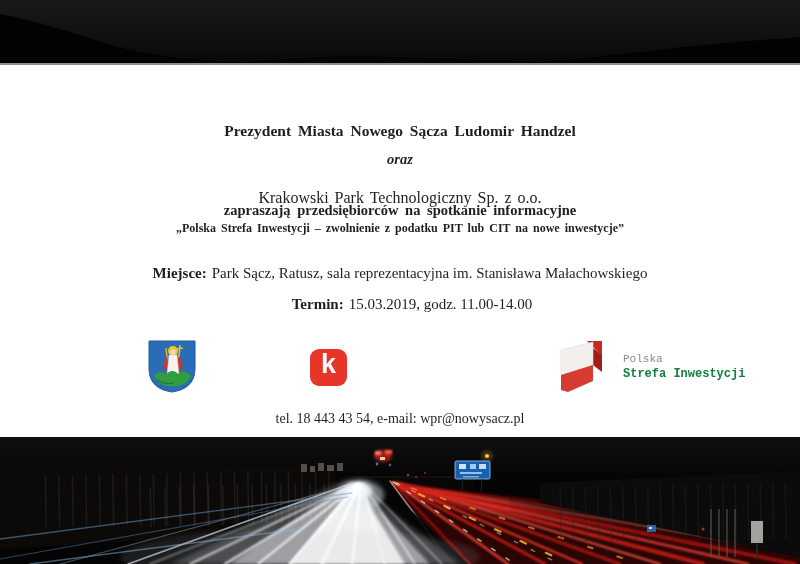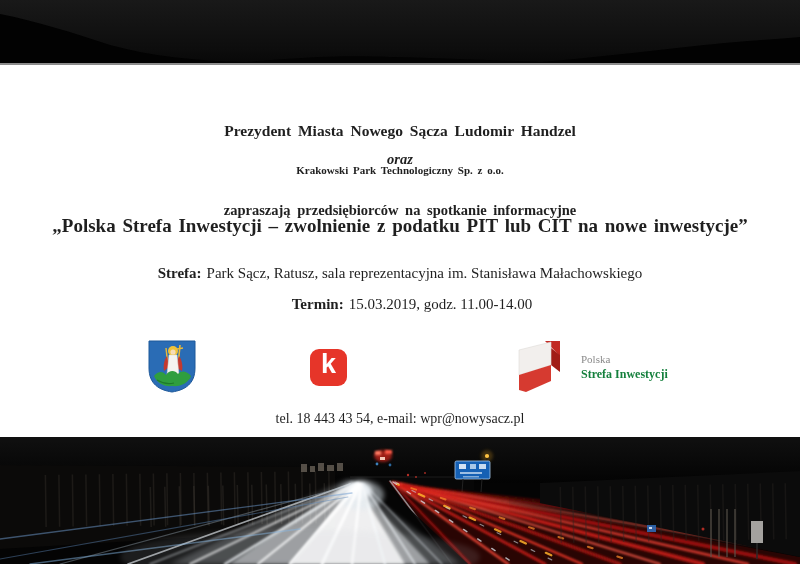--- a/index.html
+++ b/index.html
@@ -6,37 +6,37 @@
   .page{position:relative;width:800px;height:564px;overflow:hidden;background:#ffffff;
         font-family:"Liberation Serif",serif;color:#1f1f1f;}
   .banner{display:block;position:absolute;left:0;}
   .banner-top{top:0;}
   .banner-bottom{bottom:0;}
   .content{position:absolute;left:0;top:65px;width:800px;height:344px;background:#ffffff;margin-top:16px;}
   .tline{position:absolute;left:0;width:800px;text-align:center;white-space:nowrap;}
   .b{font-weight:bold;}
   .l-organizer{top:41px;font-size:15.5px;font-weight:bold;word-spacing:3px;}
   .l-oraz{top:70px;font-size:14.5px;font-weight:bold;font-style:italic;}
-  .l-coorg{top:83px;font-size:11px;font-weight:bold;word-spacing:2px;}
+  .l-coorg{top:108px;font-size:16px;font-weight:normal;word-spacing:2px;}
   .l-invite{top:121px;font-size:14.5px;font-weight:bold;word-spacing:3px;text-align:center;}
-  .l-title{top:134px;font-size:19px;font-weight:bold;word-spacing:2px;}
+  .l-title{top:140px;font-size:12px;font-weight:bold;word-spacing:2px;}
   .l-place{top:184px;font-size:15px;}
   .l-date{top:215px;font-size:15px;padding-left:12px;}
   .l-note{top:318px;font-size:13px;}
   .l-contact{top:330px;font-size:14px;text-align:center;}
   .val{margin-left:5px;}
   
   .logo{position:absolute;}
   .logo-coat{left:147px;top:259px;width:50px;height:53px;}
   .logo-kpt{left:310px;top:268px;display:flex;align-items:center;font-family:"Liberation Sans",sans-serif;}
   .kpt-square{width:37px;height:37px;border-radius:9px;background:#e63529;position:relative;flex:0 0 auto;}
   .kpt-square span{position:absolute;left:0;top:-3px;width:100%;height:100%;display:flex;align-items:center;justify-content:center;
         color:#ffffff;font-size:27px;font-weight:bold;font-family:"Liberation Sans",sans-serif;}
   .kpt-text{margin-left:8px;color:#909090;font-size:10px;font-weight:bold;letter-spacing:2.4px;line-height:13px;}
-  .logo-psi{left:517px;top:260px;display:flex;font-family:Liberation Serif, serif;}
+  .logo-psi{left:559px;top:260px;display:flex;font-family:Liberation Mono, monospace;}
   .psi-text{margin-left:12px;padding-top:11px;}
   .psi-l1{color:#8a8a8a;font-size:11px;line-height:14px;}
   .psi-l2{color:#15803d;font-size:12px;font-weight:bold;line-height:16px;}
 </style>
 </head>
 <body>
 
 <div class="page">
 
   <svg class="banner banner-top" width="800" height="65" viewBox="0 0 800 65">
@@ -58,21 +58,21 @@
 
   <div class="content">
 
     <div class="tline l-organizer">Prezydent Miasta Nowego Sącza Ludomir Handzel</div>
     <div class="tline l-oraz">oraz</div>
     <div class="tline l-coorg">Krakowski Park Technologiczny Sp. z o.o.</div>
     <div class="tline l-invite">zapraszają przedsiębiorców na spotkanie informacyjne</div>
     <div class="tline l-title">„Polska Strefa Inwestycji – zwolnienie z podatku PIT lub CIT na nowe inwestycje”</div>
 
     <div class="tline l-place">
-      <span class="b">Strefa:</span><span class="val">Park Sącz, Ratusz, sala reprezentacyjna im. Stanisława Małachowskiego</span>
+      <span class="b">Miejsce:</span><span class="val">Park Sącz, Ratusz, sala reprezentacyjna im. Stanisława Małachowskiego</span>
     </div>
     <div class="tline l-date">
       <span class="b">Termin:</span><span class="val">15.03.2019, godz. 11.00-14.00</span>
     </div>
 
     <svg class="logo logo-coat" viewBox="0 0 50 53">
       <path d="M2,1 H48 V28 C48,44 38,50 25,52 C12,50 2,44 2,28 Z" fill="#2a6cb5" stroke="#1d589a" stroke-width="1"></path>
       <circle cx="26" cy="11" r="5" fill="#f0c338"></circle>
       <circle cx="26" cy="12" r="2.6" fill="#f6dcb8"></circle>
       <path d="M33,5 L31,26" stroke="#e8b93a" stroke-width="1.6"></path>

